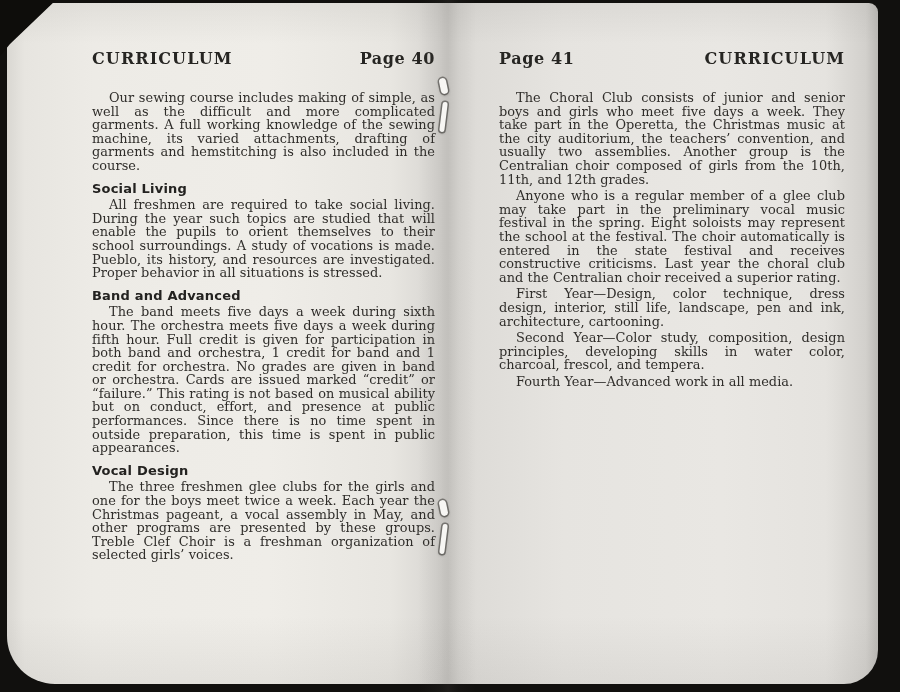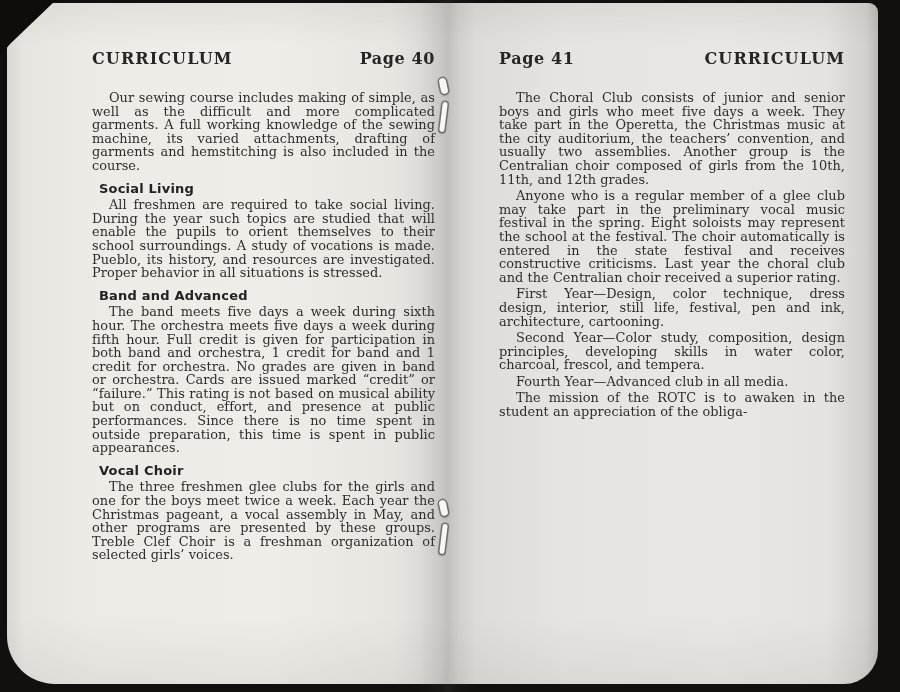--- a/index.html
+++ b/index.html
@@ -73,56 +73,55 @@
   .body-paragraph {
     margin: 0 0 3px 0;
     text-indent: 17px;
   }
   .section-heading {
     font-family: "DejaVu Sans", sans-serif;
     font-weight: 700;
     font-size: 13px;
     letter-spacing: 0.2px;
     color: #232220;
-    margin: 9px 0 3px 7px;
+    margin: 9px 0 3px 0;
   }
 </style>
 </head>
 <body>
 
 <div class="spread">
 
   <div class="content left">
     <div class="page-header">
       <span class="running-title">CURRICULUM</span>
       <span class="page-number">Page 40</span>
     </div>
     <div class="page-body">
         <p class="body-paragraph">Our sewing course includes making of simple, as well as the difficult and more complicated garments. A full working knowledge of the sewing machine, its varied attachments, drafting of garments and hemstitching is also included in the course.</p>
         <h3 class="section-heading">Social Living</h3>
         <p class="body-paragraph">All freshmen are required to take social living. During the year such topics are studied that will enable the pupils to orient themselves to their school surroundings. A study of vocations is made. Pueblo, its history, and resources are investigated. Proper behavior in all situations is stressed.</p>
         <h3 class="section-heading">Band and Advanced</h3>
         <p class="body-paragraph">The band meets five days a week during sixth hour. The orchestra meets five days a week during fifth hour. Full credit is given for participation in both band and orchestra, 1 credit for band and 1 credit for orchestra. No grades are given in band or orchestra. Cards are issued marked “credit” or “failure.” This rating is not based on musical ability but on conduct, effort, and presence at public performances. Since there is no time spent in outside preparation, this time is spent in public appearances.</p>
-        <h3 class="section-heading">Vocal Choir</h3>
+        <h3 class="section-heading">Vocal Design</h3>
         <p class="body-paragraph">The three freshmen glee clubs for the girls and one for the boys meet twice a week. Each year the Christmas pageant, a vocal assembly in May, and other programs are presented by these groups. Treble Clef Choir is a freshman organization of selected girls’ voices.</p>
       </div>
   </div>
 
   <div class="content right">
     <div class="page-header">
       <span class="page-number">Page 41</span>
       <span class="running-title">CURRICULUM</span>
     </div>
     <div class="page-body">
         <p class="body-paragraph">The Choral Club consists of junior and senior boys and girls who meet five days a week. They take part in the Operetta, the Christmas music at the city auditorium, the teachers’ convention, and usually two assemblies. Another group is the Centralian choir composed of girls from the 10th, 11th, and 12th grades.</p>
         <p class="body-paragraph">Anyone who is a regular member of a glee club may take part in the preliminary vocal music festival in the spring. Eight soloists may represent the school at the festival. The choir automatically is entered in the state festival and receives constructive criticisms. Last year the choral club and the Centralian choir received a superior rating.</p>
-        <p class="body-paragraph">First Year—Design, color technique, dress design, interior, still life, festival, pen and ink, architecture, cartooning.</p>
+        <p class="body-paragraph">First Year—Design, color technique, dress design, interior, still life, landscape, pen and ink, architecture, cartooning.</p>
         <p class="body-paragraph">Second Year—Color study, composition, design principles, developing skills in water color, charcoal, frescol, and tempera.</p>
-        <p class="body-paragraph">Fourth Year—Advanced club in all media.</p>
-        <p class="body-paragraph">The mission of the ROTC is to awaken in the student an appreciation of the obliga-</p>
+        <p class="body-paragraph">Fourth Year—Advanced work in all media.</p>
       </div>
   </div>
 
 </div>
 
 <div class="gutter"></div>
 
 <div class="stitch-group top">
   <span class="thread knot"></span>
   <span class="thread strand"></span>

